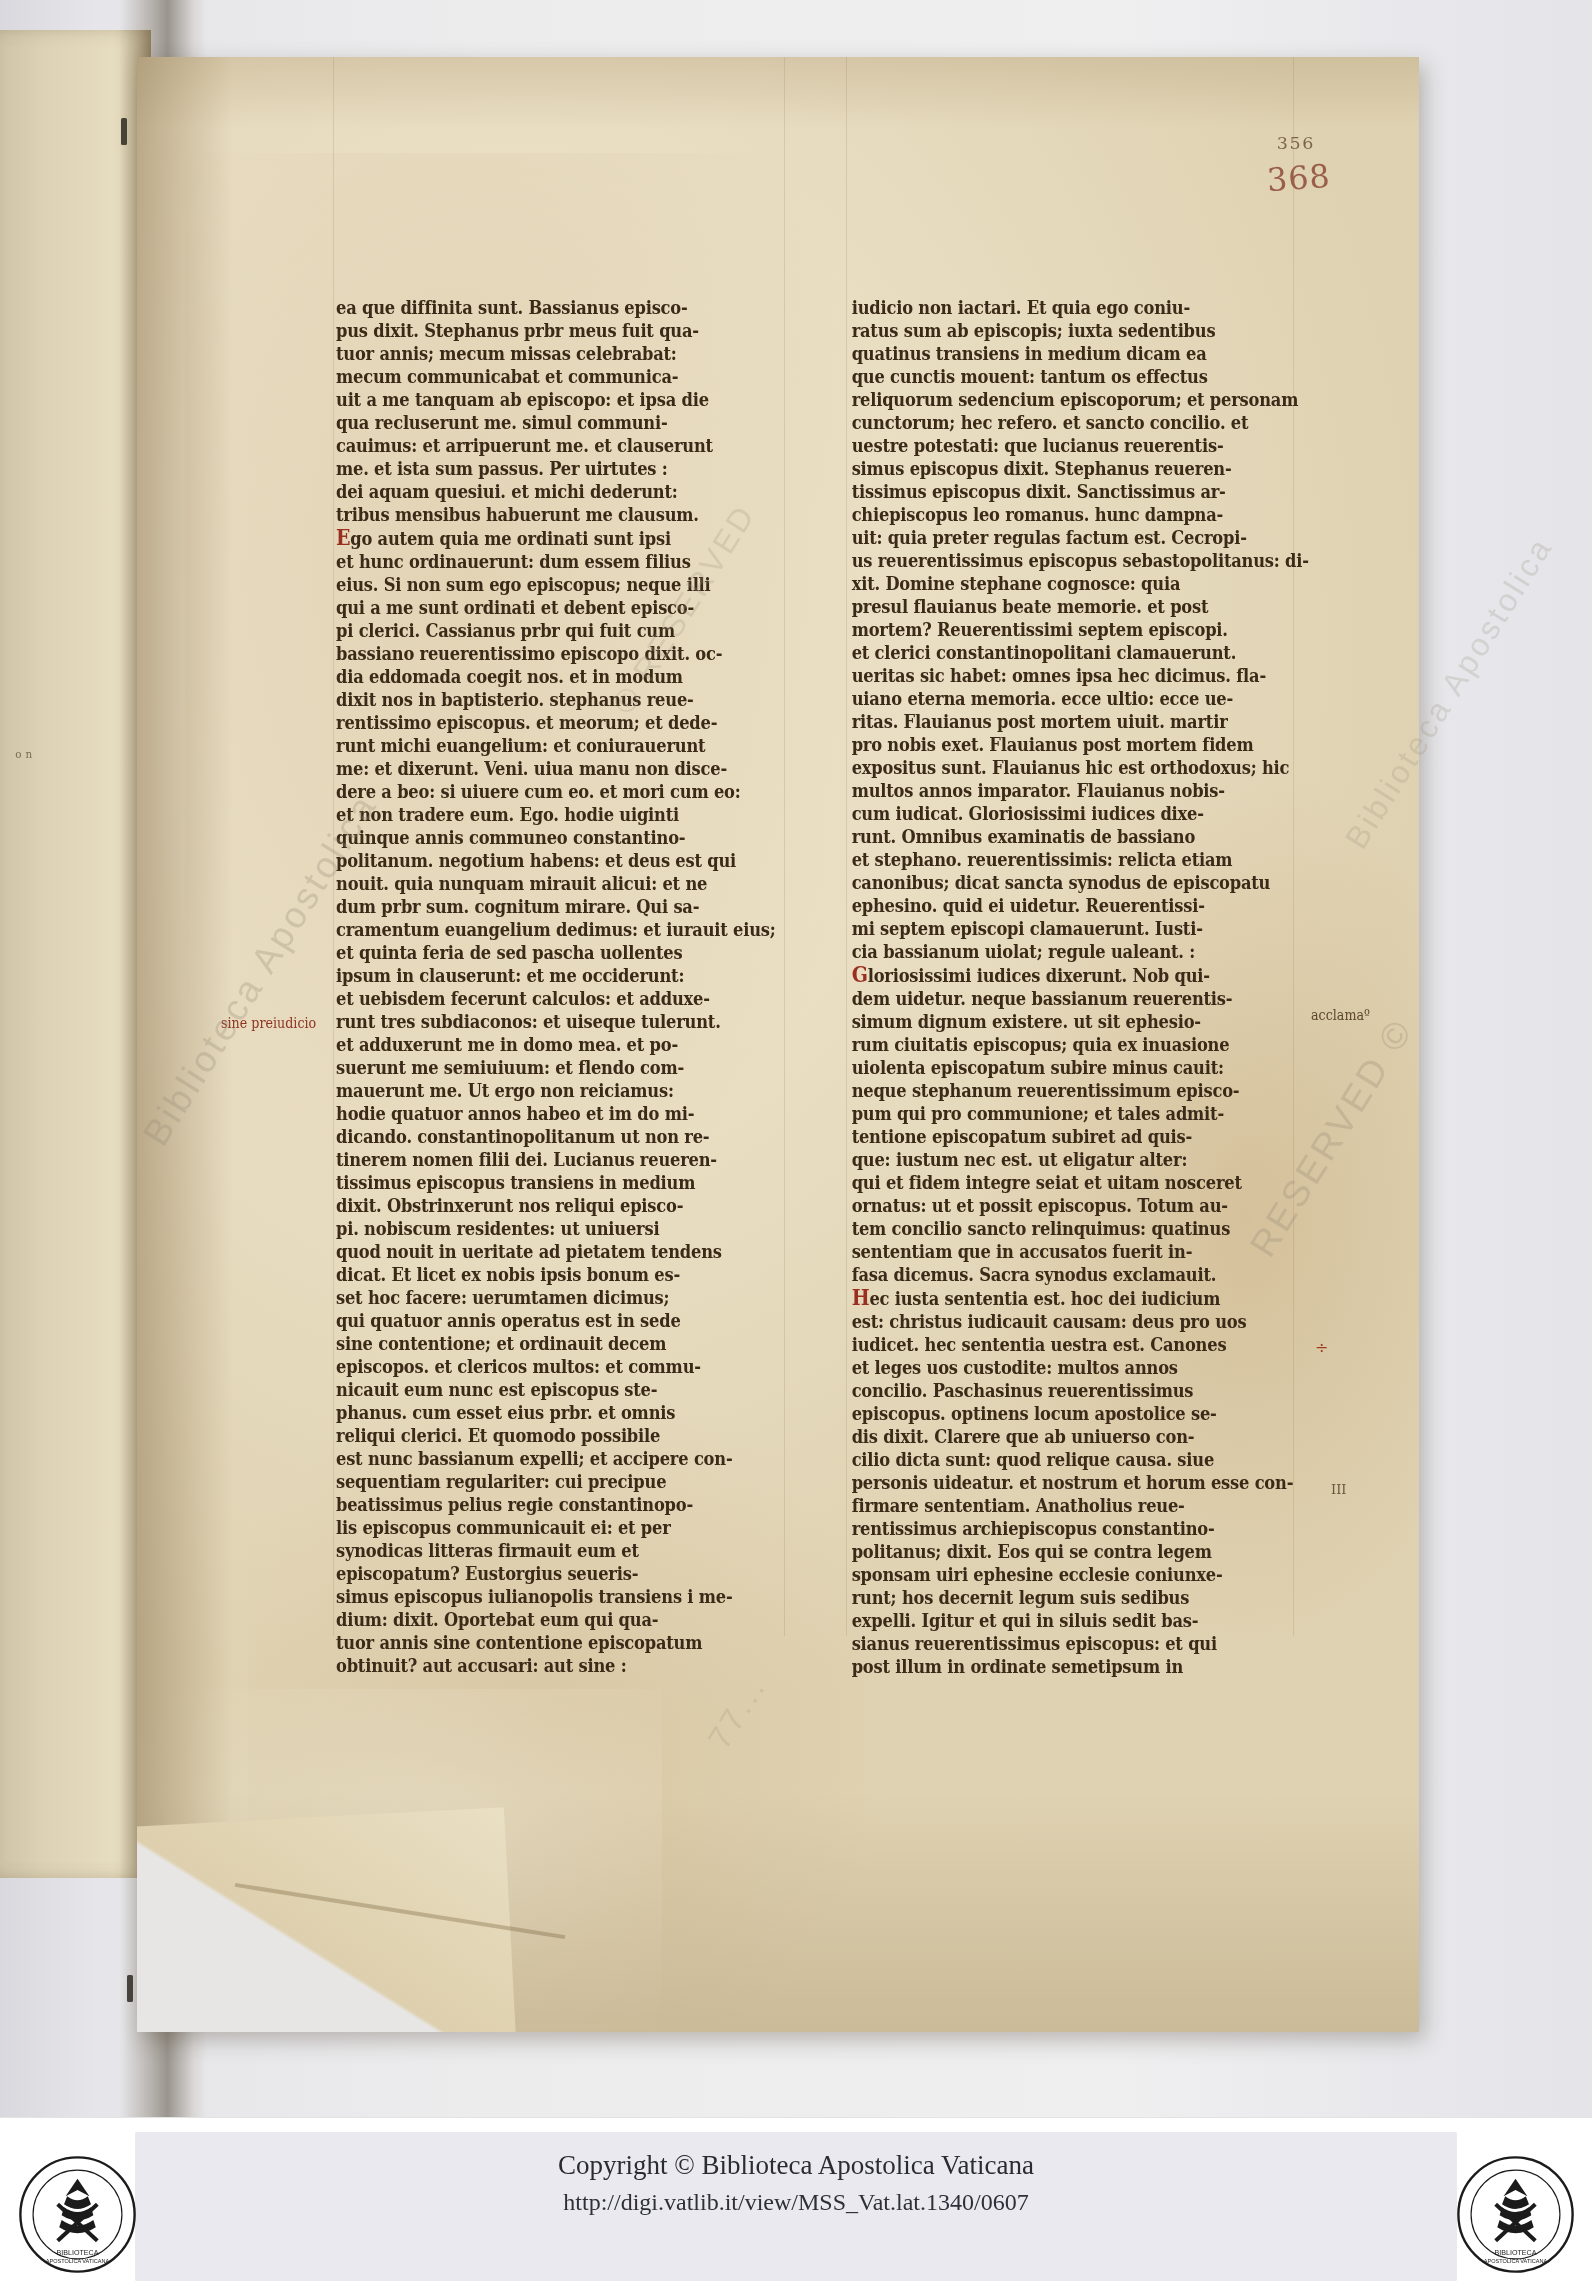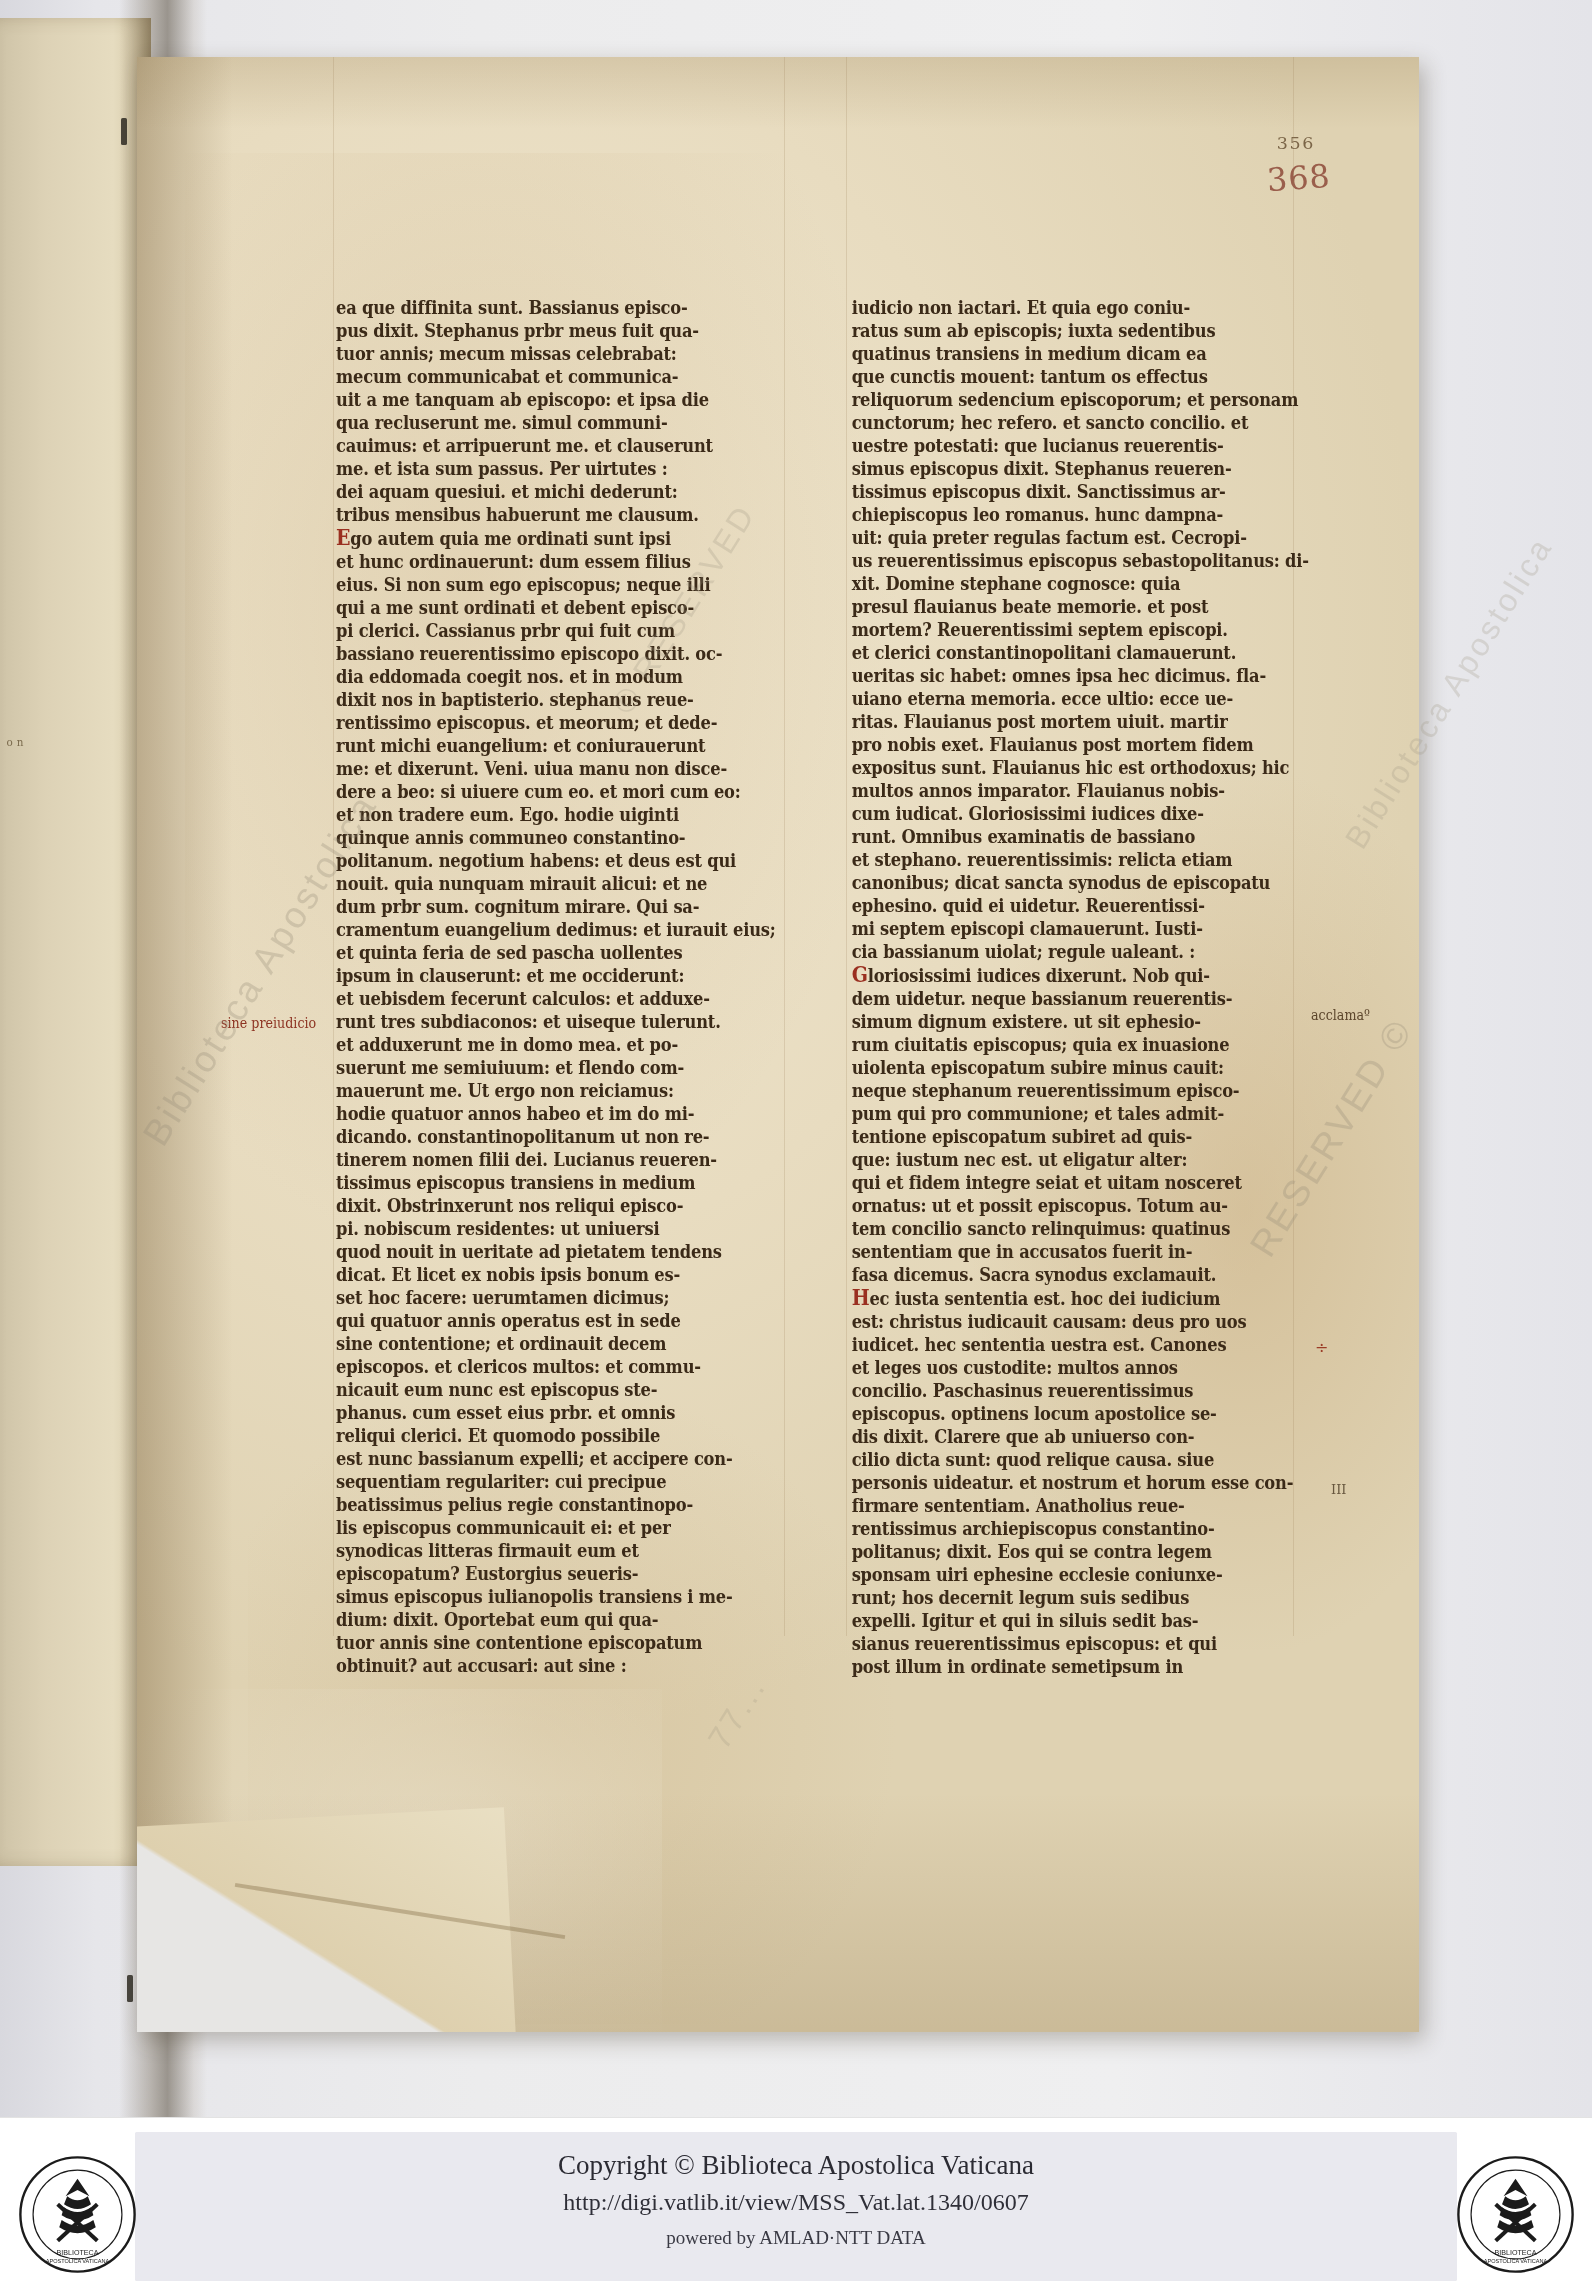--- a/index.html
+++ b/index.html
@@ -29,25 +29,26 @@
     position: absolute;
     left: 0; top: 0; right: 0; bottom: 0;
     background:
       linear-gradient(90deg, #d8d8de 0%, #e6e6ea 6%, #ececed 30%, #efeff0 70%, #e4e4e9 100%);
   }
 
   
   .left-page {
     position: absolute;
     left: 0px;
-    top: 18px;
+    top: 30px;
     width: 151px;
     height: 1848px;
     background: linear-gradient(90deg, #cfc4a8 0%, #ddd2b6 30%, #e6dcc0 75%, #cdbf9e 100%);
     box-shadow: inset -11px 0 21px -6.4px rgba(90,70,40,0.45);
+    text-align: center;
   }
   .left-page .lp-text {
     position: absolute;
     left: 6.4px;
     top: 717px;
     width: 35px;
     color: #5d4b2d;
     font-size: 10.4px;
     line-height: 1.45;
     opacity: 0.75;
@@ -478,21 +479,20 @@
         <line x1="50" y1="62" x2="100" y2="108" stroke="#1b1b1b" stroke-width="5"></line>
         <line x1="100" y1="62" x2="50" y2="108" stroke="#1b1b1b" stroke-width="5"></line>
         <text x="75" y="126" font-size="9" text-anchor="middle" fill="#1b1b1b" font-family="Liberation Sans, sans-serif">BIBLIOTECA</text>
         <text x="75" y="136" font-size="7" text-anchor="middle" fill="#1b1b1b" font-family="Liberation Sans, sans-serif">APOSTOLICA VATICANA</text>
       </svg>
     </div>
 
     <div class="footer-text">
       <div class="footer-line1">Copyright © Biblioteca Apostolica Vaticana</div>
       <div class="footer-line2">http://digi.vatlib.it/view/MSS_Vat.lat.1340/0607</div>
-      <div class="footer-line3">powered by AMLAD·NTT DATA</div>
     </div>
 
     <div class="seal right">
       <svg viewBox="0 0 150 150" xmlns="http://www.w3.org/2000/svg">
         <circle cx="75" cy="75" r="72" fill="none" stroke="#1b1b1b" stroke-width="3"></circle>
         <circle cx="75" cy="75" r="56" fill="none" stroke="#1b1b1b" stroke-width="1.5"></circle>
         <path d="M75 30 L60 52 L75 44 L90 52 Z" fill="#1b1b1b"></path>
         <path d="M62 52 q13 10 26 0 l4 10 q-17 12 -34 0 Z" fill="#1b1b1b"></path>
         <path d="M58 66 q17 12 34 0 l3 10 q-20 13 -40 0 Z" fill="#1b1b1b"></path>
         <path d="M55 82 q20 14 40 0 l3 9 q-23 15 -46 0 Z" fill="#1b1b1b"></path>

